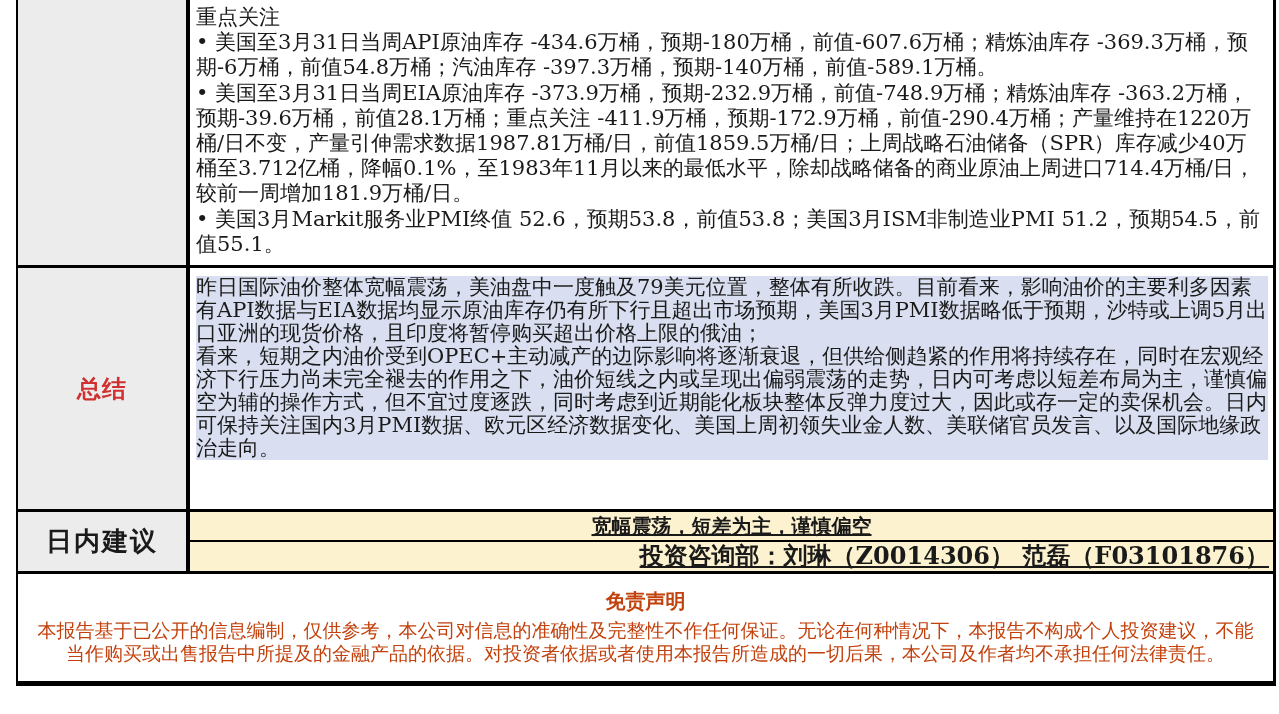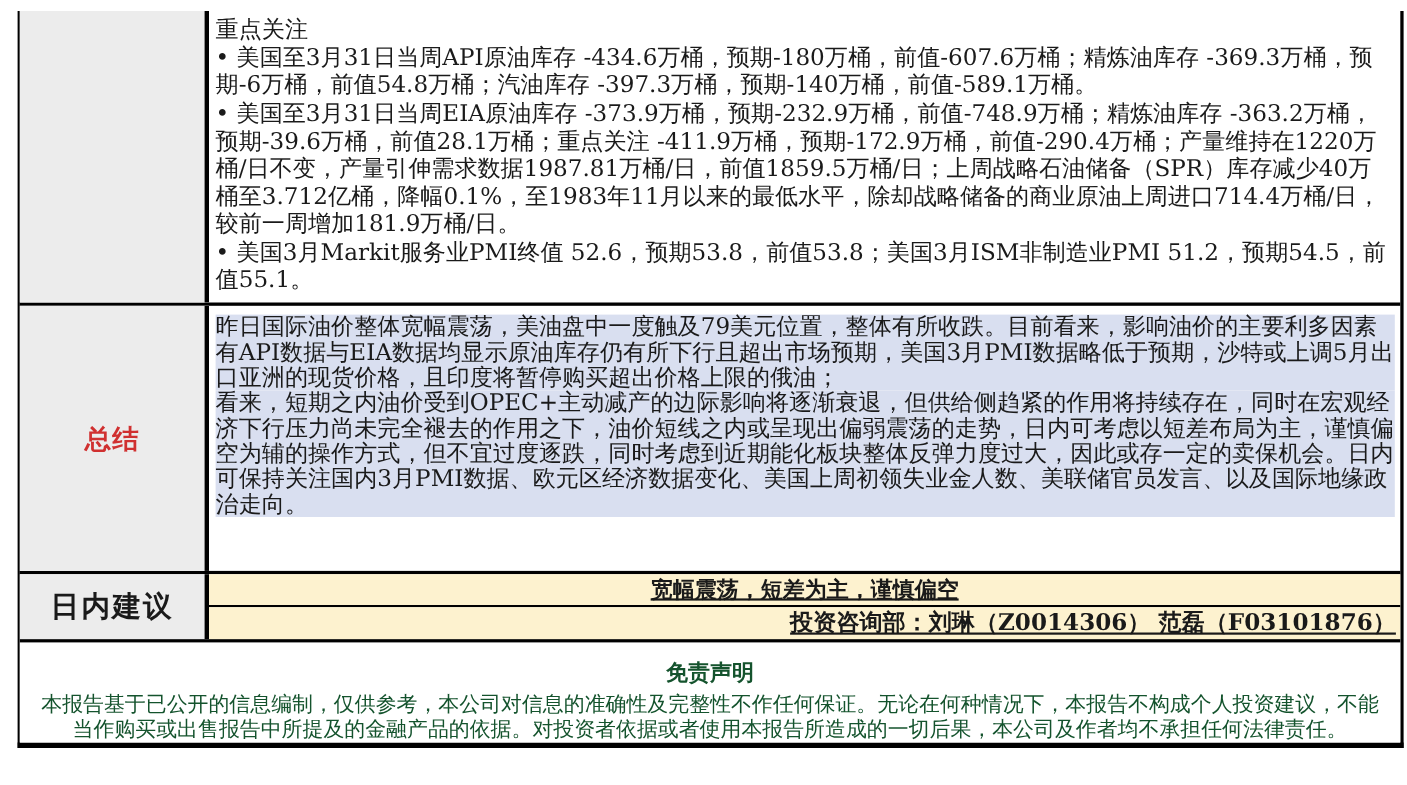--- a/index.html
+++ b/index.html
@@ -2,21 +2,21 @@
 <html><head>
 <meta charset="utf-8">
 <style>
   html,body{margin:0;padding:0;}
   body{
     width:1279px;height:714px;background:#fff;overflow:hidden;
     font-family:"DejaVu Serif","Liberation Serif",serif;
     color:#1a1a1a;
   }
   .report{
-    position:absolute;left:16px;top:10px;width:1255px;
+    position:absolute;left:16px;top:0;width:1255px;
     border-left:2px solid #000;
     border-right:3px solid #000;
     border-bottom:5px solid #000;
     background:#fff;
   }
   .row{display:flex;align-items:stretch;}
   .row + .row{border-top:3px solid #000;}
   .cell-left{
     flex:none;width:168px;background:#ececec;
     border-right:4px solid #000;
@@ -46,27 +46,27 @@
   
   .row-advice{height:59px;}
   .advice-label{font-size:26px;font-weight:bold;letter-spacing:2px;}
   .advice-stack{display:flex;flex-direction:column;flex:1;min-width:0;text-decoration:underline;}
   .advice-line1{
     flex:none;height:28px;background:#fdf2cf;border-bottom:2px solid #000;
     text-align:center;font-weight:bold;font-size:20px;line-height:28px;
   }
   .advice-line2{
     flex:1;background:#fdf2cf;text-align:right;font-weight:bold;
-    font-size:21px;line-height:28px;padding-right:4px;
+    font-size:24px;line-height:28px;padding-right:4px;
   }
 
   
   .row-disclaimer{
-    display:block;height:94px;box-sizing:border-box;
-    padding-top:14px;text-align:center;color:#14532d;background:#fff;
+    display:block;height:110px;box-sizing:border-box;
+    padding-top:14px;text-align:center;color:#c2410c;background:#fff;
   }
   .disc-title{font-size:20px;font-weight:bold;margin:0 0 2px 0;}
   .disc-text{
     font-size:19px;line-height:23px;margin:4px;padding:0 14px;
     word-break:break-word;
   }
 </style>
 </head>
 <body>
 

